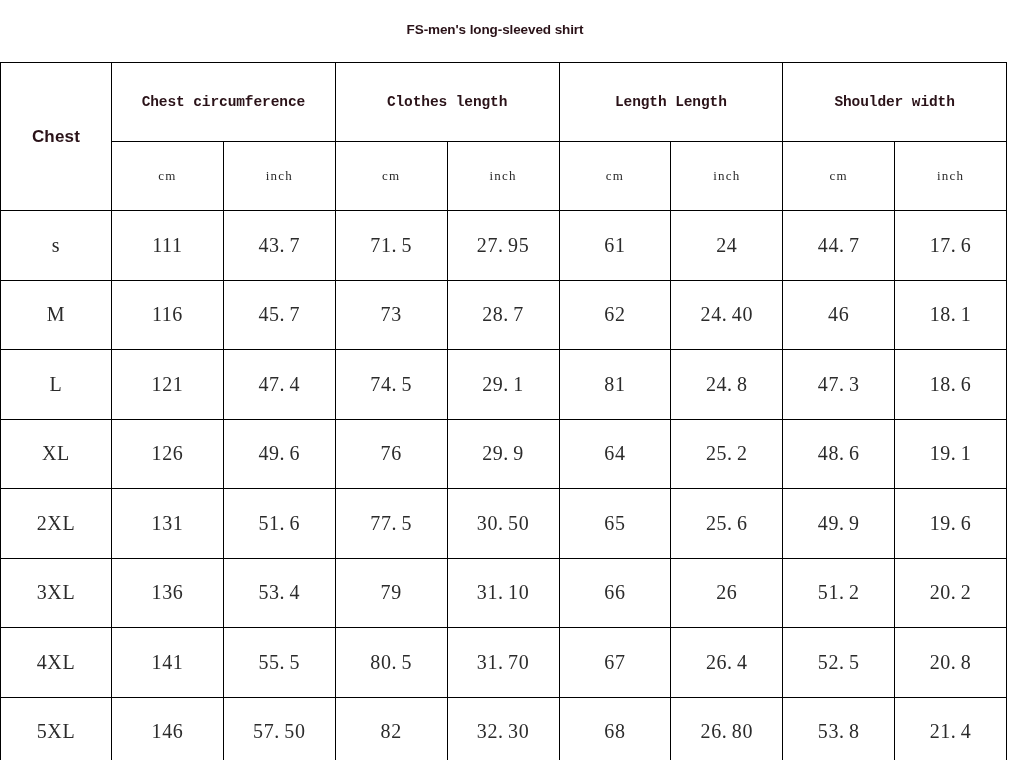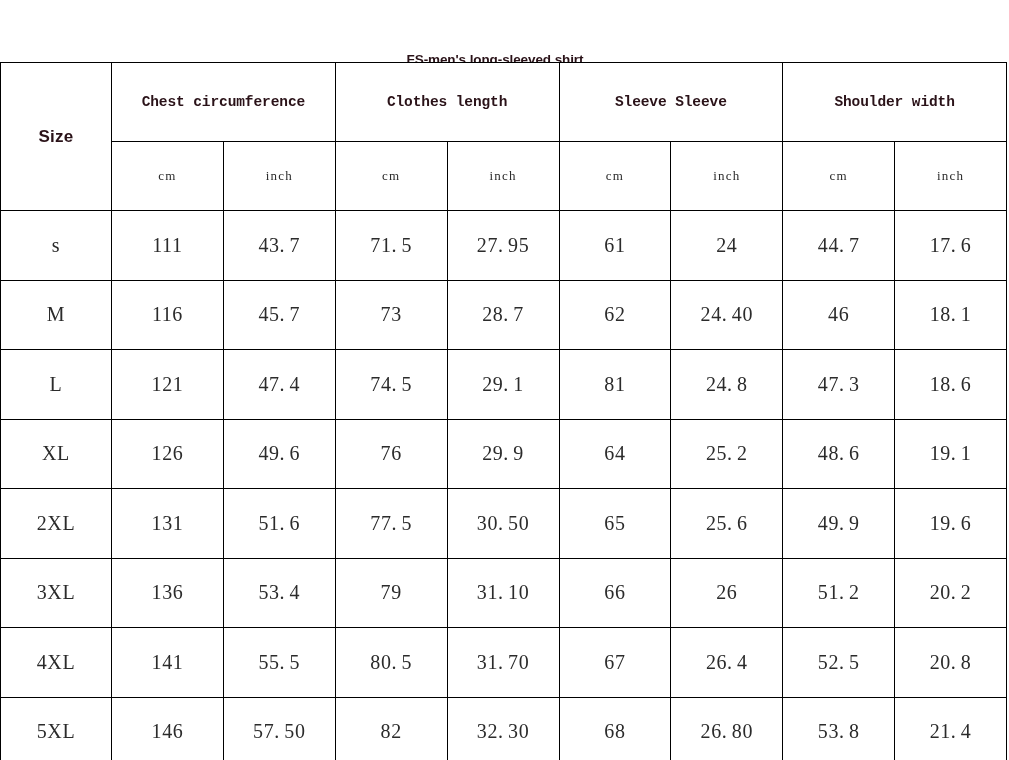--- a/index.html
+++ b/index.html
@@ -20,21 +20,20 @@
     position: absolute;
     left: 0;
     top: 22px;
     width: 990px;
     text-align: center;
     font-family: "Liberation Sans", sans-serif;
     font-weight: bold;
     font-size: 13.5px;
     letter-spacing: -0.1px;
     color: #2a1218;
-    margin-top: 30px;
   }
 
   #size-table-wrap {
     position: absolute;
     left: 0;
     top: 62px;
     width: 1007px;
   }
 
   table.size-table {
@@ -105,24 +104,24 @@
 </style>
 </head>
 <body>
 
 <div id="page-title">FS-men's long-sleeved shirt</div>
 
 <div id="size-table-wrap">
   <table class="size-table">
     <thead>
       <tr>
-        <th class="size-head" rowspan="2">Size</th>
+        <th class="size-head" rowspan="2">Chest</th>
         <th class="group-head" colspan="2">Chest circumference</th>
         <th class="group-head" colspan="2">Clothes length</th>
-        <th class="group-head" colspan="2">Sleeve Sleeve</th>
+        <th class="group-head" colspan="2">Length Length</th>
         <th class="group-head" colspan="2">Shoulder width</th>
       </tr>
       <tr>
         <th class="unit-head">cm</th>
         <th class="unit-head">inch</th>
         <th class="unit-head">cm</th>
         <th class="unit-head">inch</th>
         <th class="unit-head">cm</th>
         <th class="unit-head">inch</th>
         <th class="unit-head">cm</th>

